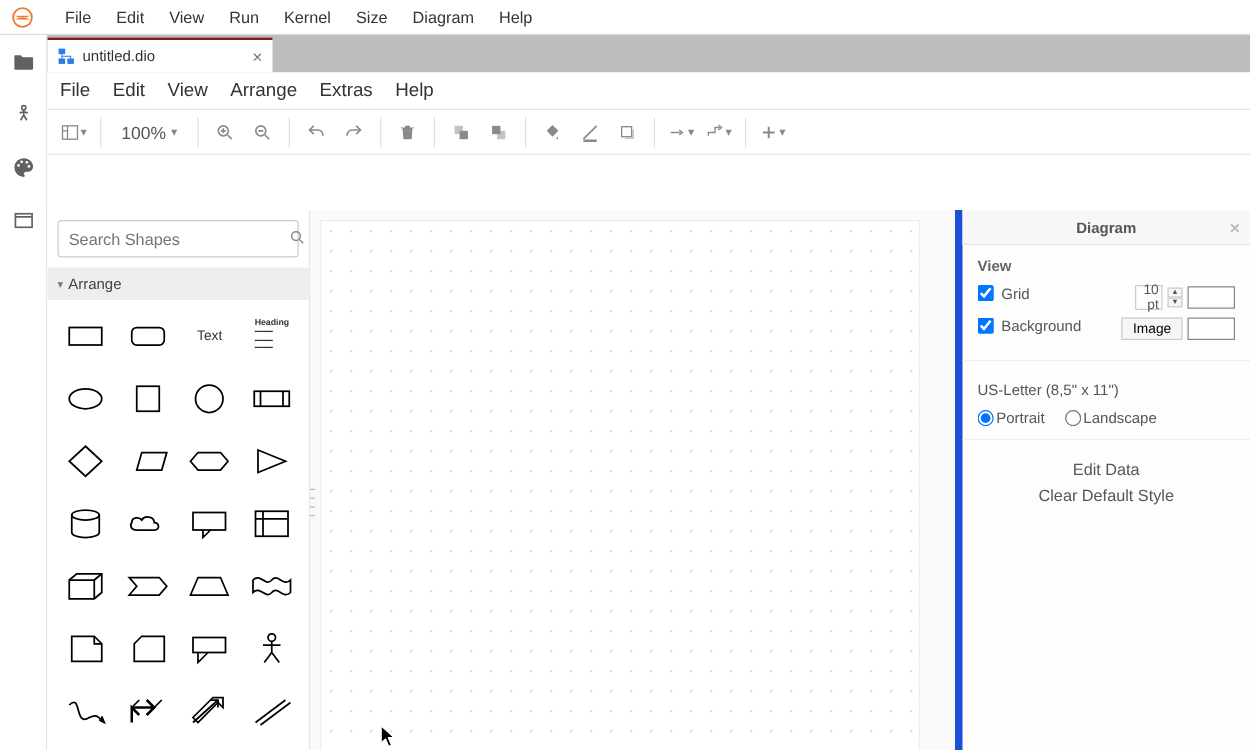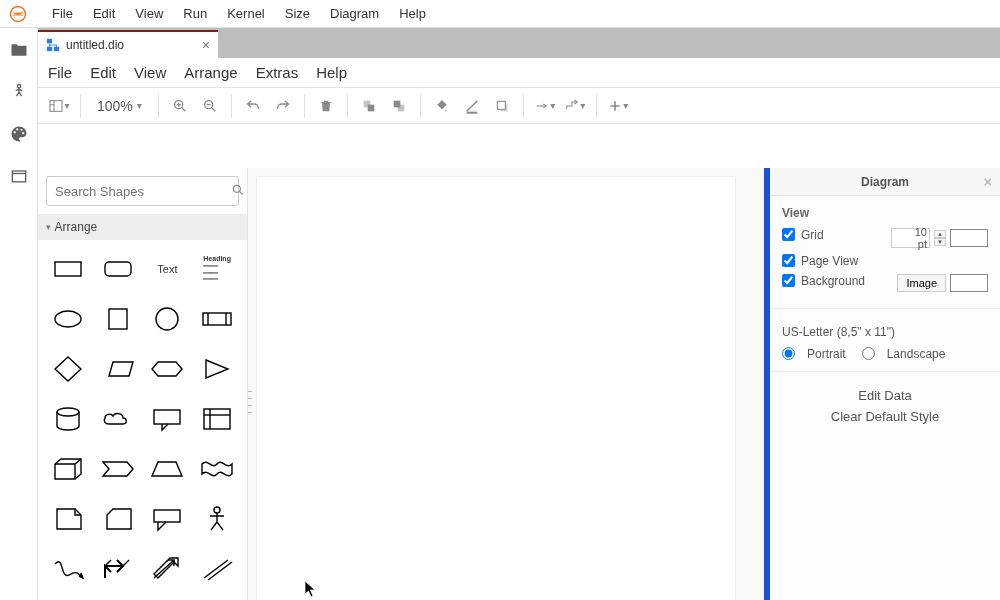--- a/index.html
+++ b/index.html
@@ -68,29 +68,29 @@
 
 
 .format-panel{width:236px;border-left:6px solid #1d4ed8;background:#fdfdfd;display:flex;flex-direction:column;font-size:12px;color:#555;}
 .fp-title{height:28px;display:flex;align-items:center;justify-content:center;font-weight:600;border-bottom:1px solid #e5e5e5;position:relative;background:#f7f7f7;}
 .fp-title .x{position:absolute;right:8px;color:#bbb;font-size:14px;}
 .fp-section{padding:10px 12px;border-bottom:1px solid #eee;}
 .fp-h{font-weight:600;color:#666;margin-bottom:8px;font-size:12px;}
 .fp-row{display:flex;gap:6px;margin:6px 0;font-size:12px;}
 .fp-row input[type=checkbox]{width:13px;height:13px;}
 .fp-right{margin-left:auto;display:flex;align-items:center;gap:4px;}
-.fp-num{width:39px;height:20px;border:1px solid #ccc;font-size:11px;text-align:right;padding-right:2px;background:#fff;display:flex;align-items:center;justify-content:flex-end;padding-left:12px;}
+.fp-num{width:22px;height:20px;border:1px solid #ccc;font-size:11px;text-align:right;padding-right:2px;background:#fff;display:flex;align-items:center;justify-content:flex-end;}
 .stepper{display:flex;flex-direction:column;}
 .stepper span{font-size:6px;line-height:6px;border:1px solid #ccc;width:12px;text-align:center;background:#f6f6f6;}
 .swatch{width:38px;height:18px;border:1px solid #888;background:#fff;}
 .btn-sm{border:1px solid #ccc;background:#f6f6f6;padding:2px 8px;font-size:11px;}
 .fp-actions{padding:10px;text-align:center;}
 .fp-actions div{margin:6px 0;font-size:13px;}
 .radio-row{display:flex;align-items:center;gap:16px;margin-top:8px;}
-.radio-row label{display:flex;align-items:flex-start;gap:12px;font-size:12px;}
+.radio-row label{display:flex;align-items:flex-end;gap:2px;font-size:12px;}
 
 </style>
 </head>
 <body>
 
 <div class="jp-menubar">
   <span class="jp-logo">
     <svg viewBox="0 0 24 24">
         <circle cx="12" cy="12" r="10" fill="none" stroke="#f37726" stroke-width="2"></circle>
         <path d="M4 10 a10 5 0 0 0 16 0" fill="#f37726"></path>
@@ -510,24 +510,20 @@
             <span class="fp-num">10 pt</span>
             <span class="stepper">
                 <span>▲</span>
                 <span>▼</span>
               </span>
             <span class="swatch"></span>
           </span>
         </div>
         <div class="fp-row">
           <input type="checkbox" checked="" style="">
-          <span>Page View</span>
-        </div>
-        <div class="fp-row">
-          <input type="checkbox" checked="" style="">
           <span>Background</span>
           <span class="fp-right">
             <button class="btn-sm">Image</button>
             <span class="swatch"></span>
           </span>
         </div>
       </div>
       <div class="fp-section">
         <div class="fp-row">
             <span>US-Letter (8,5" x 11")</span>

